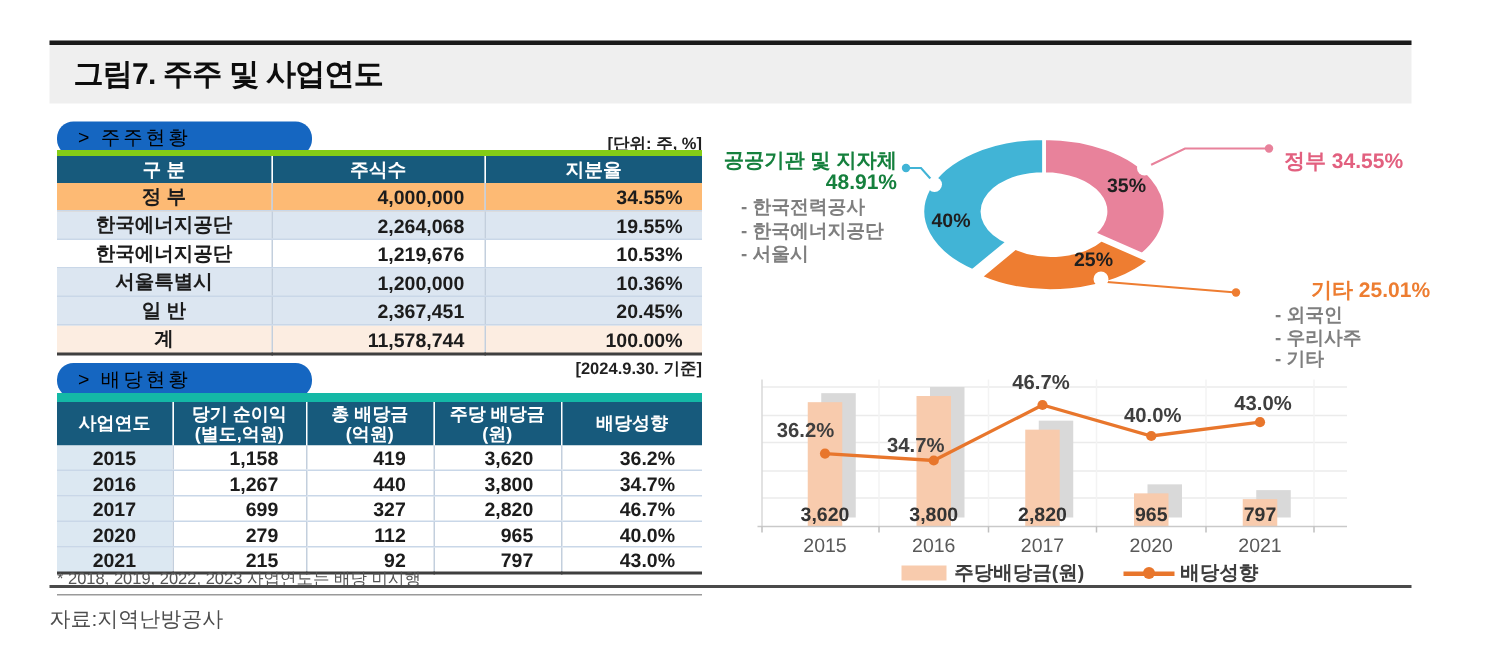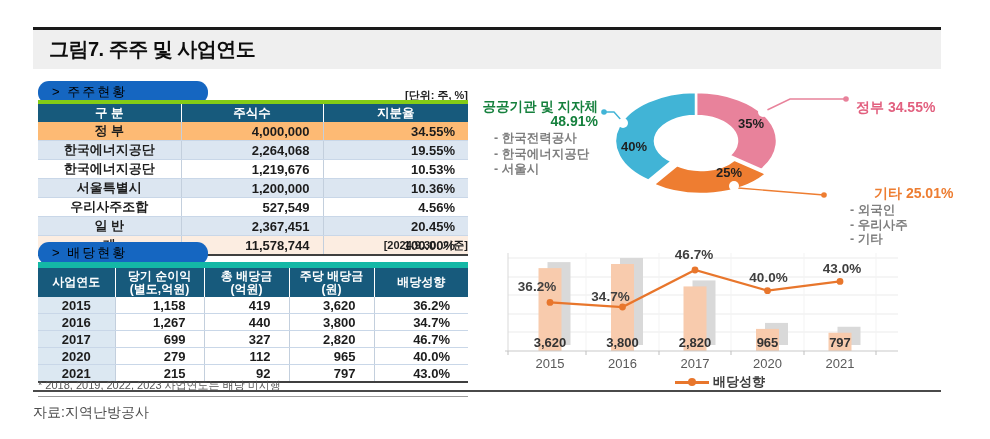--- a/index.html
+++ b/index.html
@@ -99,25 +99,20 @@
       </tr>
       <tr>
         <td>한국에너지공단</td>
         <td>1,219,676</td>
         <td>10.53%</td>
       </tr>
       <tr class="r-blue">
         <td>서울특별시</td>
         <td>1,200,000</td>
         <td>10.36%</td>
-      </tr>
-      <tr>
-        <td>우리사주조합</td>
-        <td>527,549</td>
-        <td>4.56%</td>
       </tr>
       <tr class="r-blue">
         <td>일   반</td>
         <td>2,367,451</td>
         <td>20.45%</td>
       </tr>
       <tr class="r-total">
         <td>계</td>
         <td>11,578,744</td>
         <td>100.00%</td>
@@ -268,20 +263,24 @@
       <circle cx="767.5" cy="290.668" r="3.4" fill="#E8762C"></circle>
       <circle cx="840" cy="281.4181" r="3.4" fill="#E8762C"></circle>
       <text x="537" y="291.38454" text-anchor="middle" font-size="13.5" font-weight="bold" fill="#3f3f3f">36.2%</text>
       <text x="610.5" y="301.00949" text-anchor="middle" font-size="13.5" font-weight="bold" fill="#3f3f3f">34.7%</text>
       <text x="694" y="259.00989" text-anchor="middle" font-size="13.5" font-weight="bold" fill="#3f3f3f">46.7%</text>
       <text x="768.5" y="281.668" text-anchor="middle" font-size="13.5" font-weight="bold" fill="#3f3f3f">40.0%</text>
       <text x="842" y="273.4181" text-anchor="middle" font-size="13.5" font-weight="bold" fill="#3f3f3f">43.0%</text>
     </svg>
   <div class="legend">
     <span class="leg-item">
+      <span class="leg-swatch"></span>
+      <span>주당배당금(원)</span>
+    </span>
+    <span class="leg-item">
       <span class="leg-line">
           <span class="leg-dot"></span>
         </span>
       <span>배당성향</span>
     </span>
   </div>
 
   <div class="bottom-rule"></div>
   <div class="source">자료:지역난방공사</div>
 </div>

